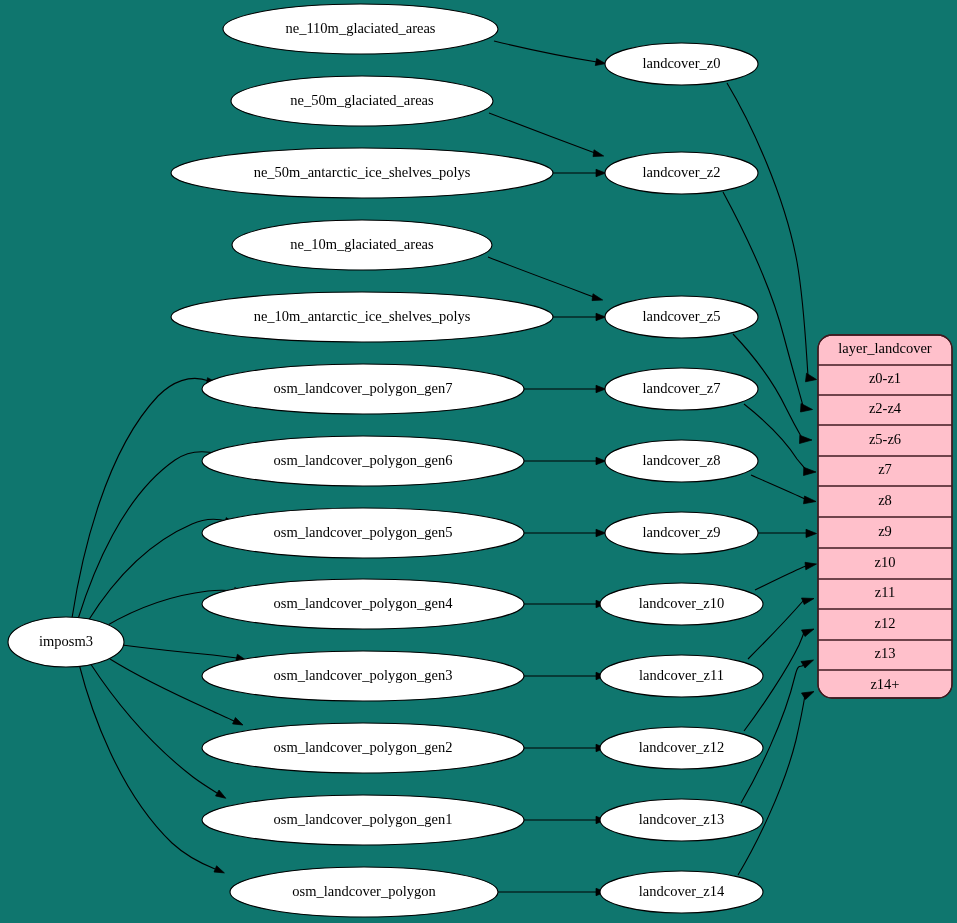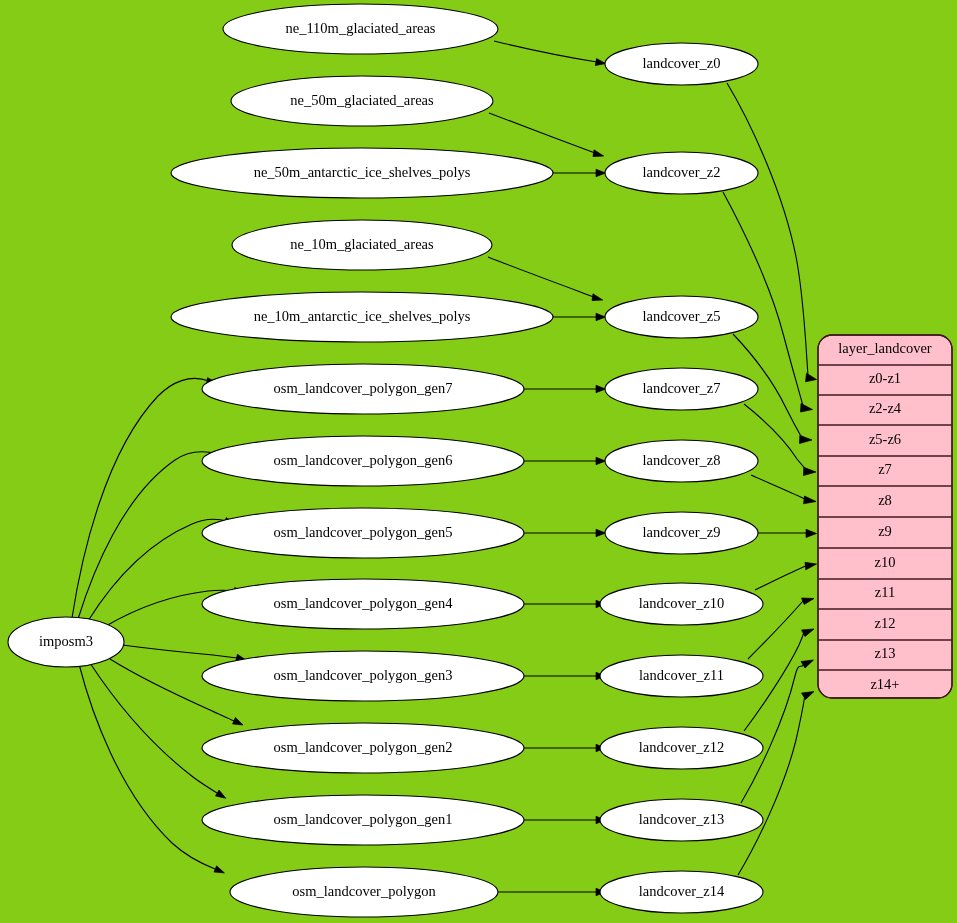--- a/index.html
+++ b/index.html
@@ -4,21 +4,21 @@
 <style>
   html, body {
     margin: 0;
     padding: 0;
     background: #ffffff;
   }
   #canvas-wrap {
     position: relative;
     width: 957px;
     height: 923px;
-    background: #84cc16;
+    background: #0f766e;
     overflow: hidden;
   }
   svg#graph {
     display: block;
     width: 957px;
     height: 923px;
     font-family: "Liberation Serif", "DejaVu Serif", serif;
   }
   .node-ellipse {
     fill: #ffffff;

